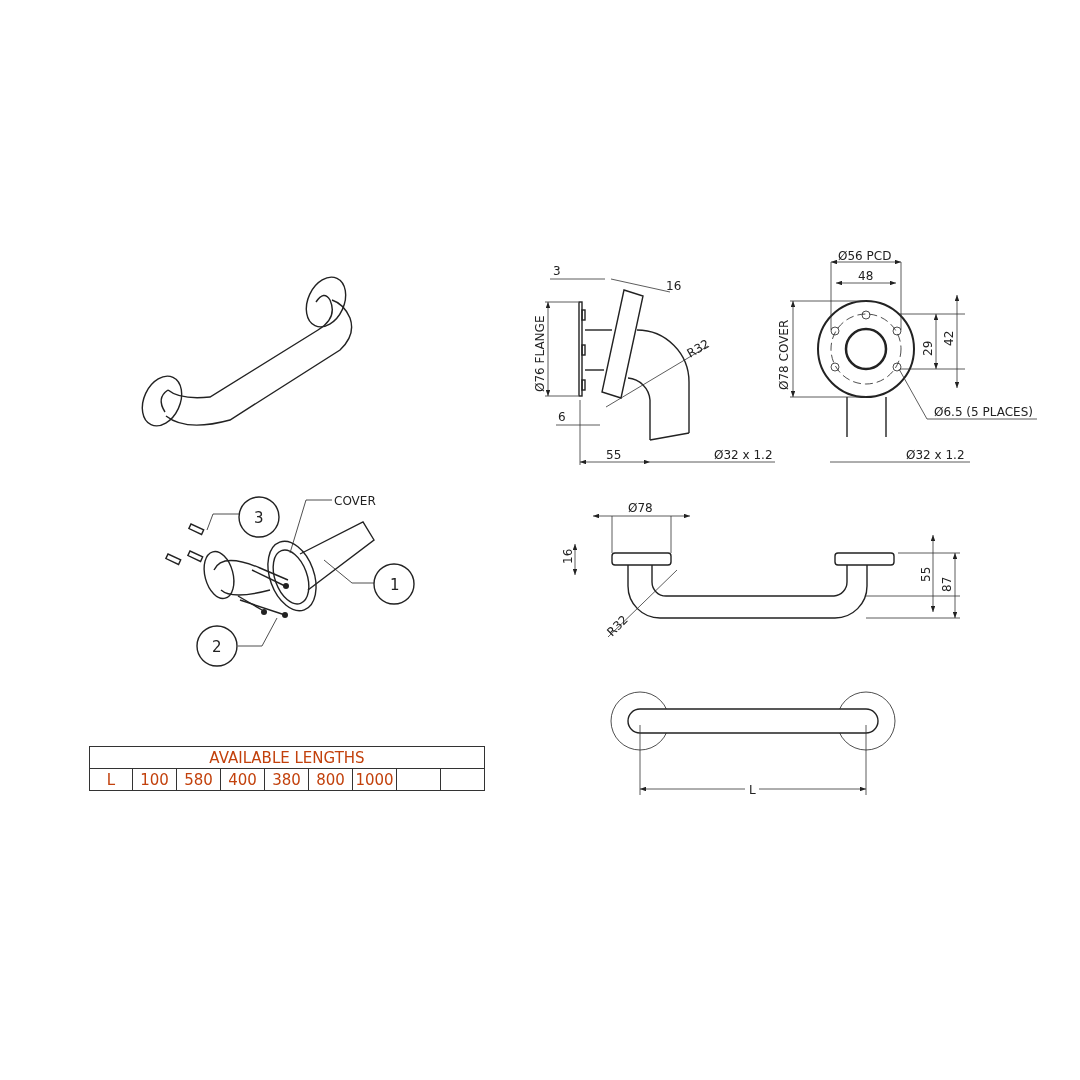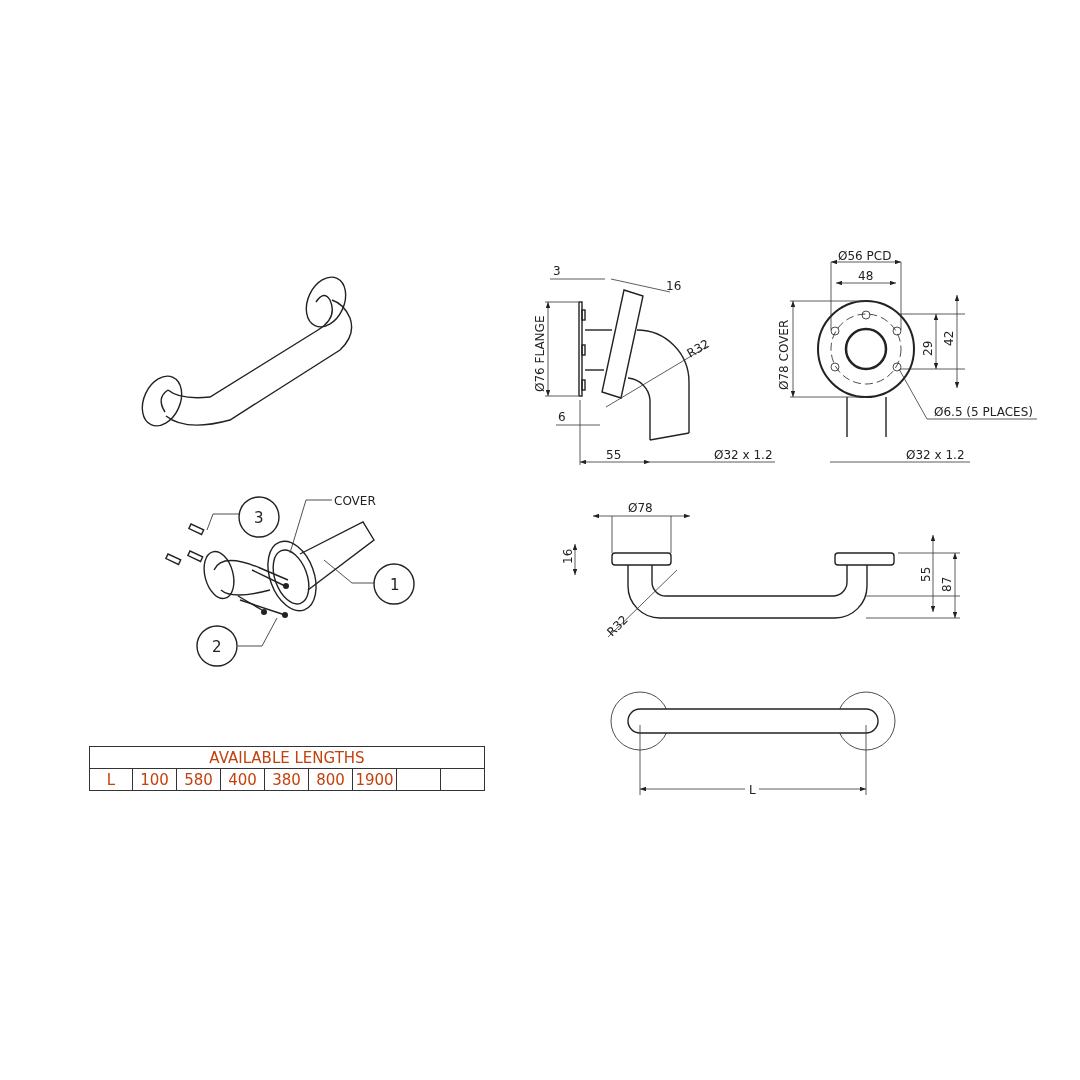--- a/index.html
+++ b/index.html
@@ -164,18 +164,18 @@
       <tr>
     <td colspan="9" style="width:390px">AVAILABLE LENGTHS</td>
   </tr>
   <tr>
     <td style="width:42px">L</td>
     <td style="width:43px">100</td>
     <td style="width:43px">580</td>
     <td style="width:43px">400</td>
     <td style="width:43px">380</td>
     <td style="width:43px">800</td>
-    <td style="width:43px">1900</td>
+    <td style="width:43px">1000</td>
     <td style="width:43px"></td>
     <td style="width:43px"></td>
   </tr>
 </tbody>
   </table>
 
 </body></html>

